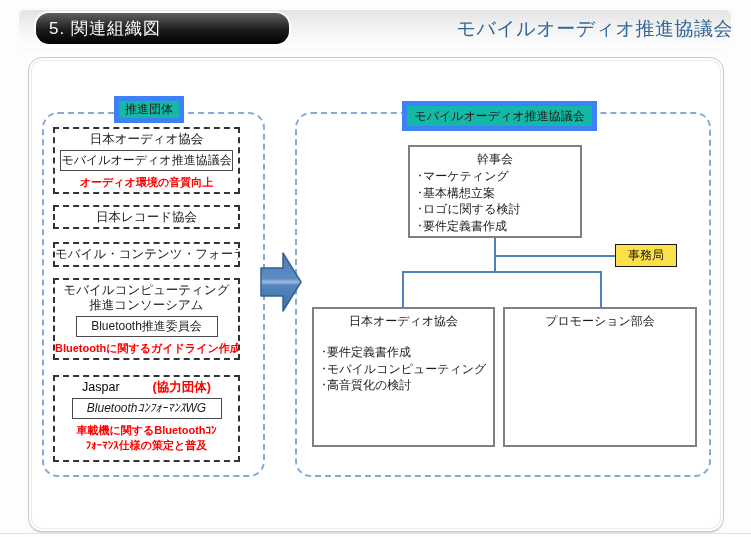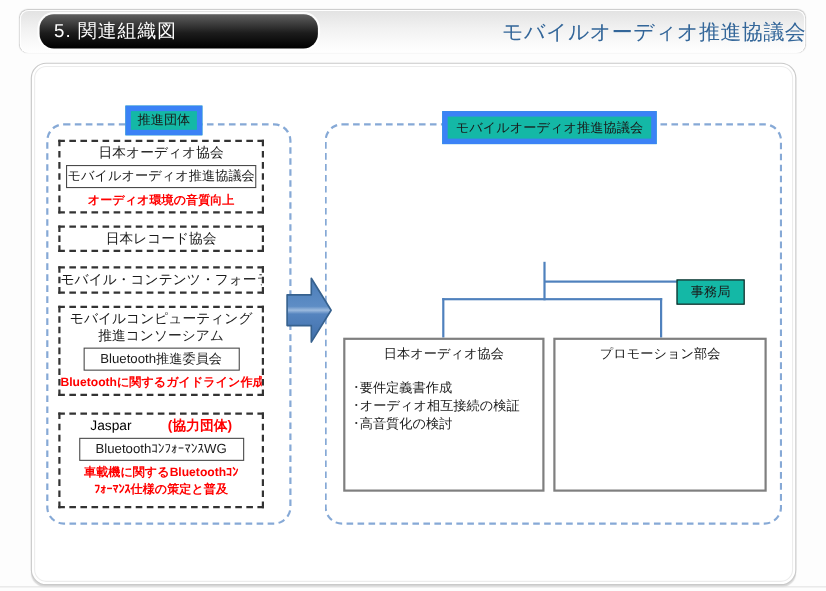--- a/index.html
+++ b/index.html
@@ -62,42 +62,42 @@
   .g4{top:278px;height:82px;}
   .g5{top:375px;height:87px;}
   .group .g-title{font-size:12.5px;line-height:15px;margin-top:3px;white-space:nowrap;}
   .group.single .g-title{line-height:20px;margin-top:0;}
   .subbox{
     border:1.5px solid #4a4a4a;background:#ffffff;box-sizing:border-box;
     font-size:12px;height:21px;line-height:18px;margin:3px auto 0 auto;white-space:nowrap;overflow:hidden;
   }
   .sb1{width:173px;}
   .sb4{width:142px;}
-  .sb5{width:150px;}
+  .sb5{width:150px;font-style:italic;}
   .note{color:#ff0000;font-weight:bold;font-size:11px;line-height:14px;margin-top:4px;white-space:nowrap;}
   .note2{color:#ff0000;font-weight:bold;font-size:11px;line-height:14.5px;margin-top:4px;white-space:nowrap;}
   .jaspar-black{color:#000000;}
   .jaspar-red{color:#ff0000;font-weight:bold;margin-left:33px;}
 
   
   .flow-arrow{position:absolute;left:260px;top:251px;width:42px;height:62px;z-index:2;}
 
   
   .orgbox{
     position:absolute;background:#ffffff;border:2px solid #7f7f7f;
     box-sizing:border-box;font-size:12px;z-index:2;overflow:hidden;
   }
   .steering{left:408px;top:145px;width:174px;height:93px;}
   .orgbox .o-title{text-align:center;line-height:16px;margin-top:4px;white-space:nowrap;}
   .orgbox .o-items{margin-top:1px;padding-left:7px;text-align:left;}
   .orgbox .o-item{line-height:16.5px;white-space:nowrap;}
   .secretariat{
     position:absolute;left:615px;top:244px;width:62px;height:23px;box-sizing:border-box;
-    background:#14b8a6;border:1.5px solid #1a1a1a;text-align:center;
-    font-size:12px;line-height:20px;z-index:3;white-space:nowrap;margin-top:10px;
+    background:#fde047;border:1.5px solid #1a1a1a;text-align:center;
+    font-size:12px;line-height:20px;z-index:3;white-space:nowrap;
   }
   .sub-left{left:312px;top:307px;width:183px;height:140px;}
   .sub-right{left:503px;top:307px;width:194px;height:140px;}
   .sub-left .o-items,.sub-right .o-items{margin-top:15px;}
   .o-item.indent{padding-left:20px;}
 
   
   .cline{position:absolute;background:#4f81bd;z-index:1;}
   .v1{left:494px;top:238px;width:2px;height:35px;}
   .h1{left:495px;top:255px;width:121px;height:2px;}
@@ -164,28 +164,37 @@
 
   <div class="dash-container dc-right"></div>
   <div class="tag tag-right">モバイルオーディオ推進協議会</div>
 
   <div class="cline v1"></div>
   <div class="cline h1"></div>
   <div class="cline h2"></div>
   <div class="cline v2"></div>
   <div class="cline v3"></div>
 
+  <div class="orgbox steering">
+    <div class="o-title">幹事会</div>
+    <div class="o-items">
+      <div class="o-item">･マーケティング</div>
+      <div class="o-item">･基本構想立案</div>
+      <div class="o-item">･ロゴに関する検討</div>
+      <div class="o-item">･要件定義書作成</div>
+    </div>
+  </div>
 
   <div class="secretariat">事務局</div>
 
   <div class="orgbox sub-left">
     <div class="o-title">日本オーディオ協会</div>
     <div class="o-items">
       <div class="o-item">･要件定義書作成</div>
-      <div class="o-item">･オーディオ相互接続の検証</div>
+      <div class="o-item">･モバイルコンピューティング</div>
       <div class="o-item">･高音質化の検討</div>
     </div>
   </div>
 
   <div class="orgbox sub-right">
     <div class="o-title">プロモーション部会</div>
   </div>
 
   <div class="bottom-rule"></div>
 </div>

